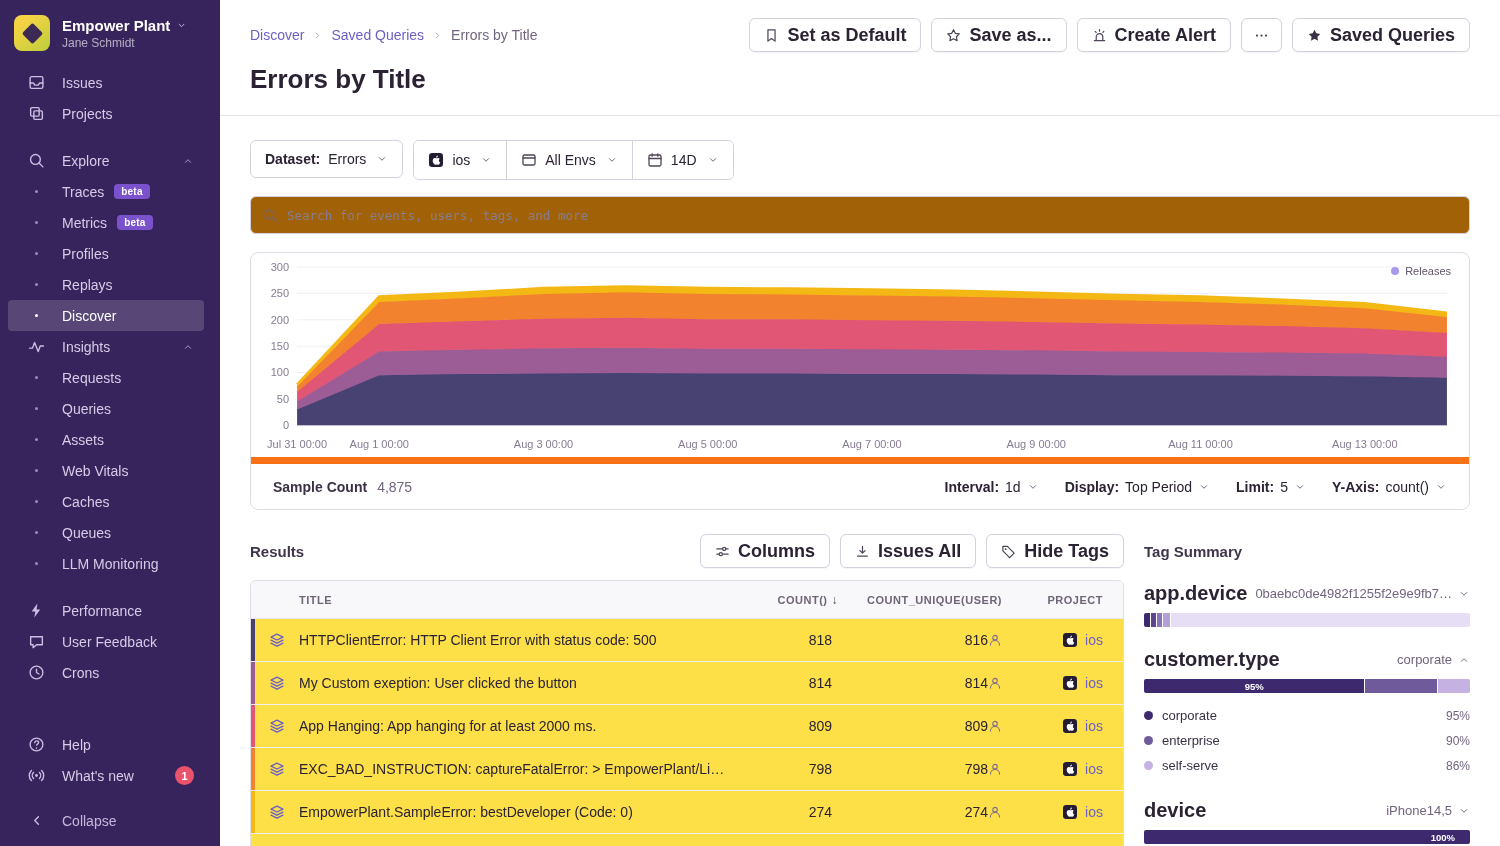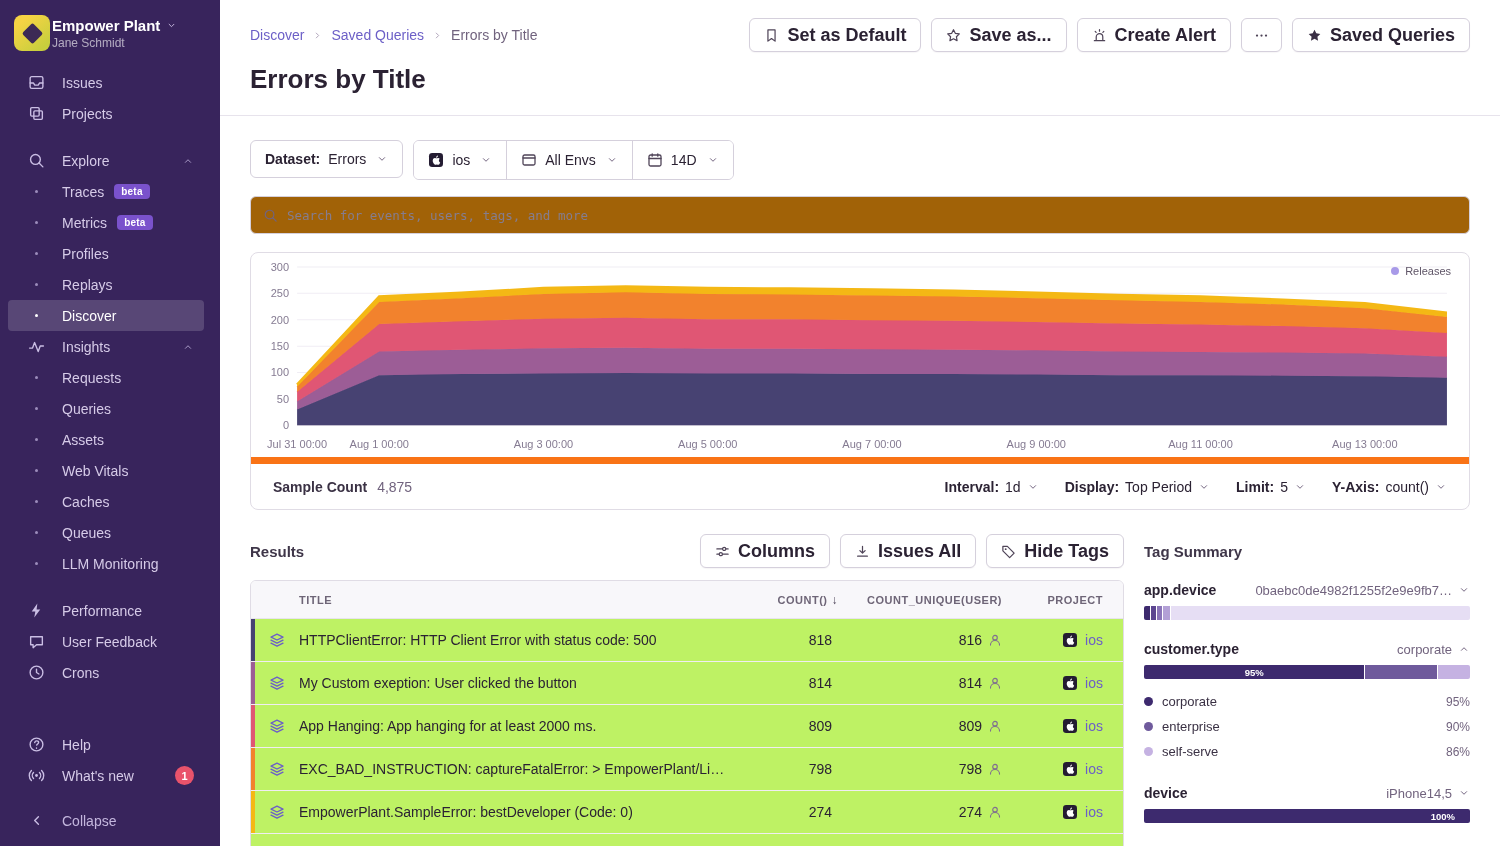--- a/index.html
+++ b/index.html
@@ -3,21 +3,21 @@
 <meta charset="utf-8">
 <style>
   * { margin:0; padding:0; box-sizing:border-box; }
   html,body { width:1500px; height:846px; overflow:hidden; }
   body { font-family:"Liberation Sans","DejaVu Sans",sans-serif; background:#fff; color:#2b2233; display:flex; }
   .icon { display:inline-flex; align-items:center; justify-content:center; line-height:0; }
   .icon svg { width:1em; height:1em; }
 
   
   .sidebar { width:220px; min-width:220px; height:846px; background:#38245c; color:#d6cbe8; display:flex; flex-direction:column; }
-  .side-header { display:flex; gap:2px; padding:15px 14px 16px 14px; align-items:center; }
+  .side-header { display:flex; gap:12px; padding:15px 14px 16px 14px; align-items:center; }
   .logo { width:36px; height:36px; border-radius:8px; background:linear-gradient(140deg,#f6d344 20%,#c8cf3d 85%); display:flex; align-items:center; justify-content:center; flex:none; }
   .logo .diamond { width:15px; height:15px; background:#3c2a55; transform:rotate(45deg); border-radius:2px; }
   .org-block { display:flex; flex-direction:column; gap:2px; min-width:0; }
   .org-line { display:flex; align-items:center; gap:6px; color:#fff; font-size:15px; font-weight:700; }
   .org-line .icon { font-size:11px; color:#cfc2e6; }
   .user-line { font-size:12px; color:rgba(255,255,255,.62); }
 
   .nav { display:flex; flex-direction:column; flex:1; min-height:0; }
   .nav-item, .nav-section { display:flex; align-items:center; height:31px; padding:0 26px; font-size:14px; color:#d6cbe8; cursor:pointer; flex:none; }
   .nav-icon { width:20px; font-size:17px; display:flex; justify-content:center; color:#cabee4; flex:none; }
@@ -88,38 +88,38 @@
   .results-title, .tags-title { font-size:15px; font-weight:700; color:#3f3649; }
   .toolbar { display:flex; gap:10px; }
 
   .table { border:1px solid #e0dce5; border-radius:6px; overflow:hidden; background:#fff; }
   .thead, .trow { display:grid; grid-template-columns:4px 44px 1fr 95px 170px 115px; align-items:center; }
   .thead { background:#f8f7fa; height:38px; border-bottom:1px solid #e8e4ed; }
   .th { font-size:11px; font-weight:700; letter-spacing:.5px; color:#6e6577; text-transform:uppercase; }
   .th.right, .cell.right { text-align:right; }
   .th-count { display:flex; justify-content:flex-end; align-items:center; gap:4px; }
   .sort-arrow { font-size:12px; color:#4d4458; }
-  .trow { height:43px; border-bottom:1px solid #f0edf3; background:#bef264; }
+  .trow { height:43px; border-bottom:1px solid #f0edf3; background:#fde047; }
   .trow:last-child { border-bottom:none; }
   .strip { width:4px; height:100%; }
   .cell { font-size:14px; color:#2b2233; }
   .icon-cell { display:flex; justify-content:center; font-size:16px; color:#6C5FC7; }
   .title-cell { white-space:nowrap; overflow:hidden; text-overflow:ellipsis; padding-right:16px; }
   .num-cell { text-align:right; padding-right:6px; }
-  .uniq-cell { display:flex; justify-content:flex-end; align-items:center; gap:6px; padding-right:6px; }
+  .uniq-cell { display:flex; justify-content:flex-end; align-items:center; padding-right:6px; }
   .uniq-cell .icon { font-size:14px; color:#80708f; }
   .proj-cell { display:flex; justify-content:flex-end; align-items:center; gap:7px; padding-right:20px; }
   .proj-cell .name { color:#6C5FC7; }
   .proj-cell .icon { font-size:16px; }
 
   .tags-col { width:326px; min-width:326px; margin-left:20px; }
   .tags-title { margin-bottom:14px; height:34px; display:flex; align-items:center; }
   .tag-section { margin-bottom:21px; }
   .tag-head { display:flex; align-items:center; justify-content:space-between; margin-bottom:8px; }
-  .tag-key { font-size:14px; font-weight:700; color:#2b2233; }
+  .tag-key { font-size:20px; font-weight:700; color:#2b2233; }
   .tag-val { display:flex; align-items:center; gap:6px; font-size:13px; color:#71637e; max-width:215px; cursor:pointer; }
   .tag-val .txt { white-space:nowrap; overflow:hidden; text-overflow:ellipsis; }
   .tag-val .chev { font-size:12px; color:#71637e; flex:none; }
   .tag-bar { height:14px; border-radius:2px; overflow:hidden; display:flex; gap:1px; }
   .tag-seg { height:100%; display:flex; align-items:center; justify-content:center; }
   .tag-seg.align-right { justify-content:flex-end; padding-right:15px; }
   .tag-seg .seg-label { font-size:9.5px; font-weight:700; color:#fff; }
   .tag-rows { margin-top:10px; }
   .tag-row { display:flex; align-items:center; height:25px; font-size:13px; }
   .tag-row .dot { width:9px; height:9px; border-radius:50%; margin-right:9px; flex:none; }

